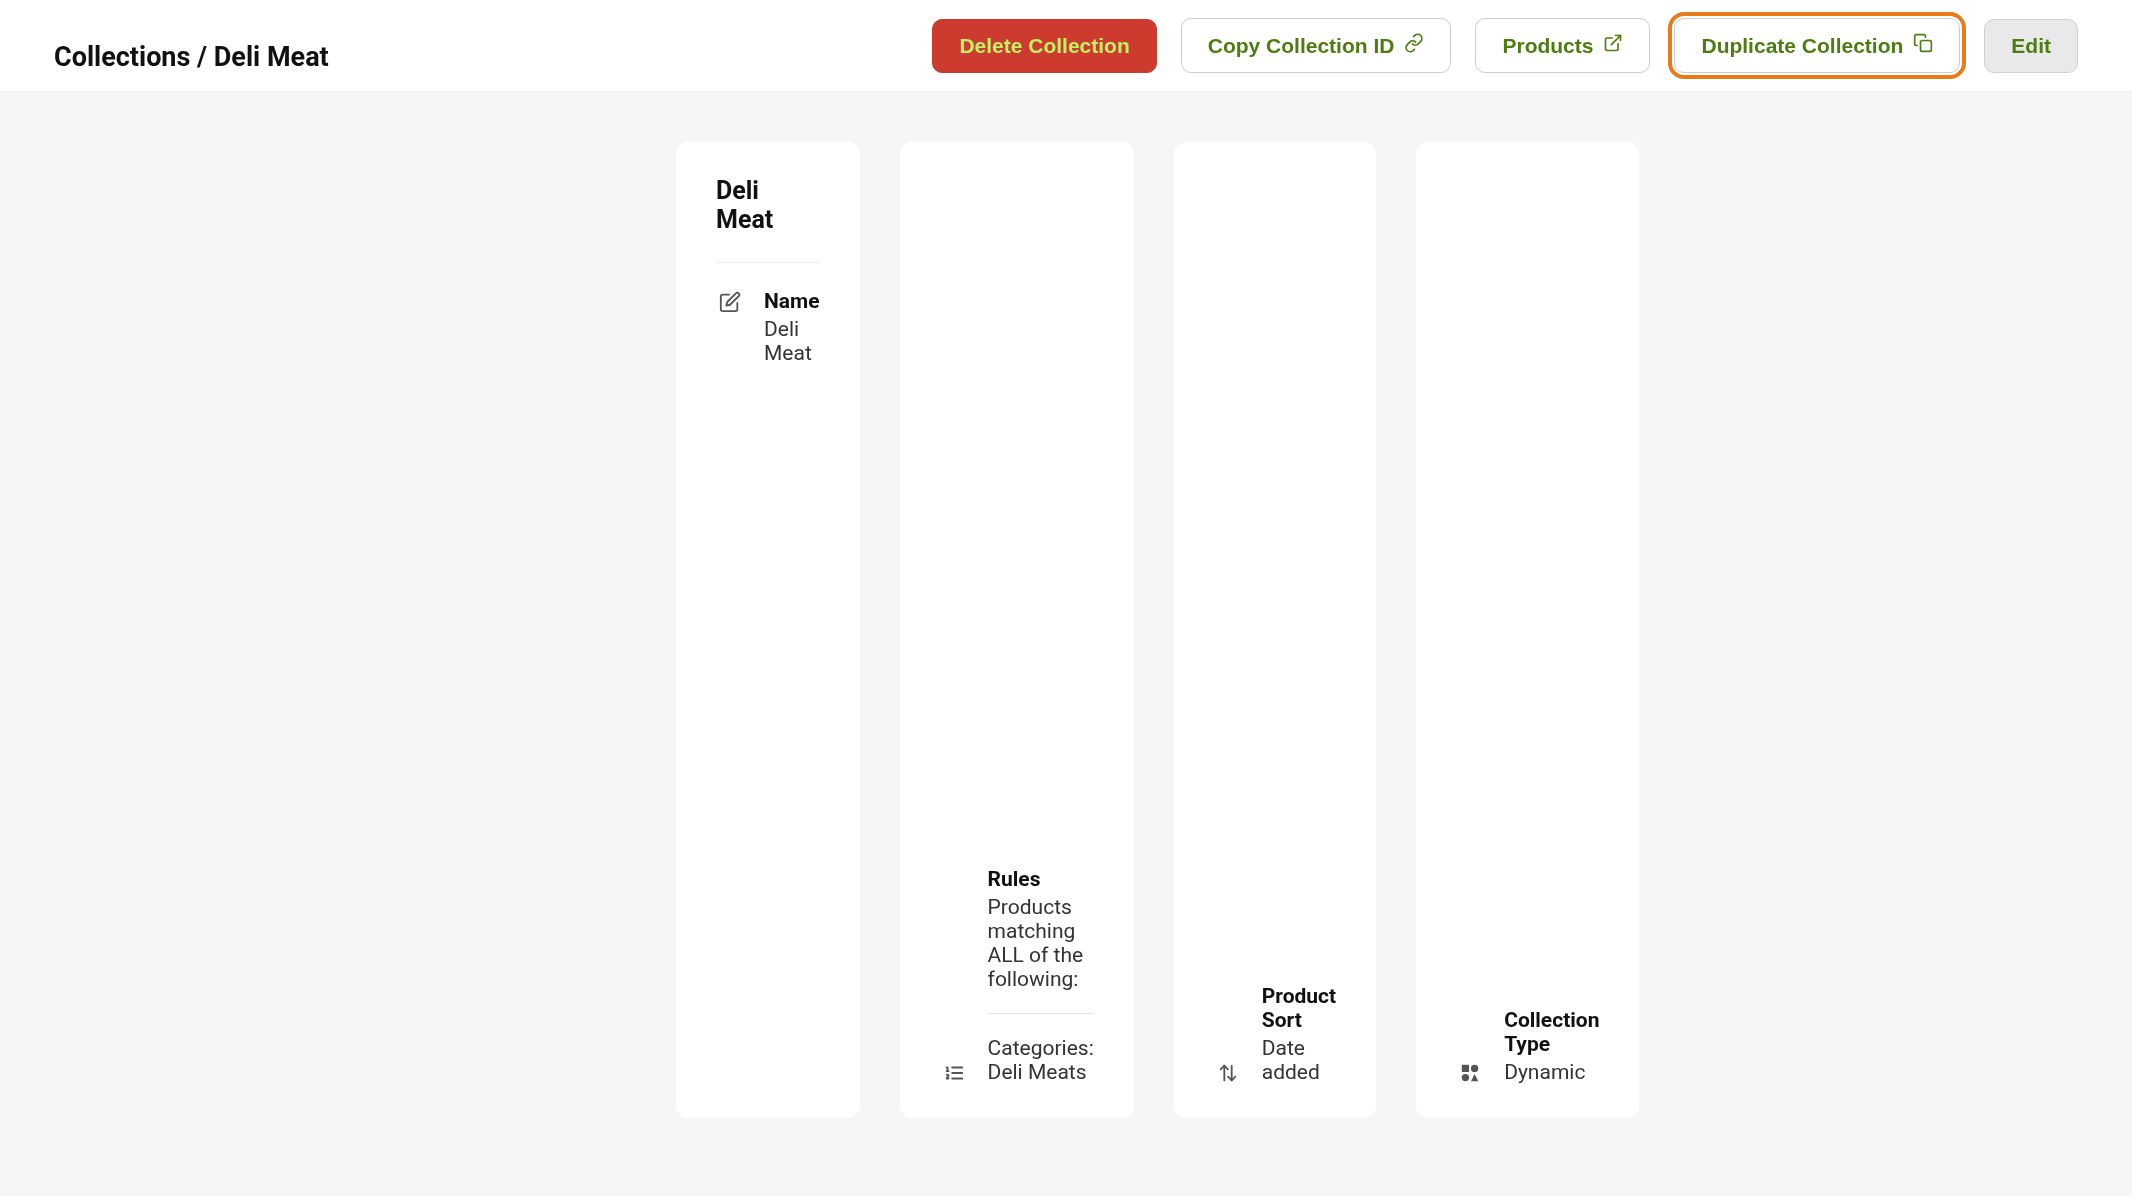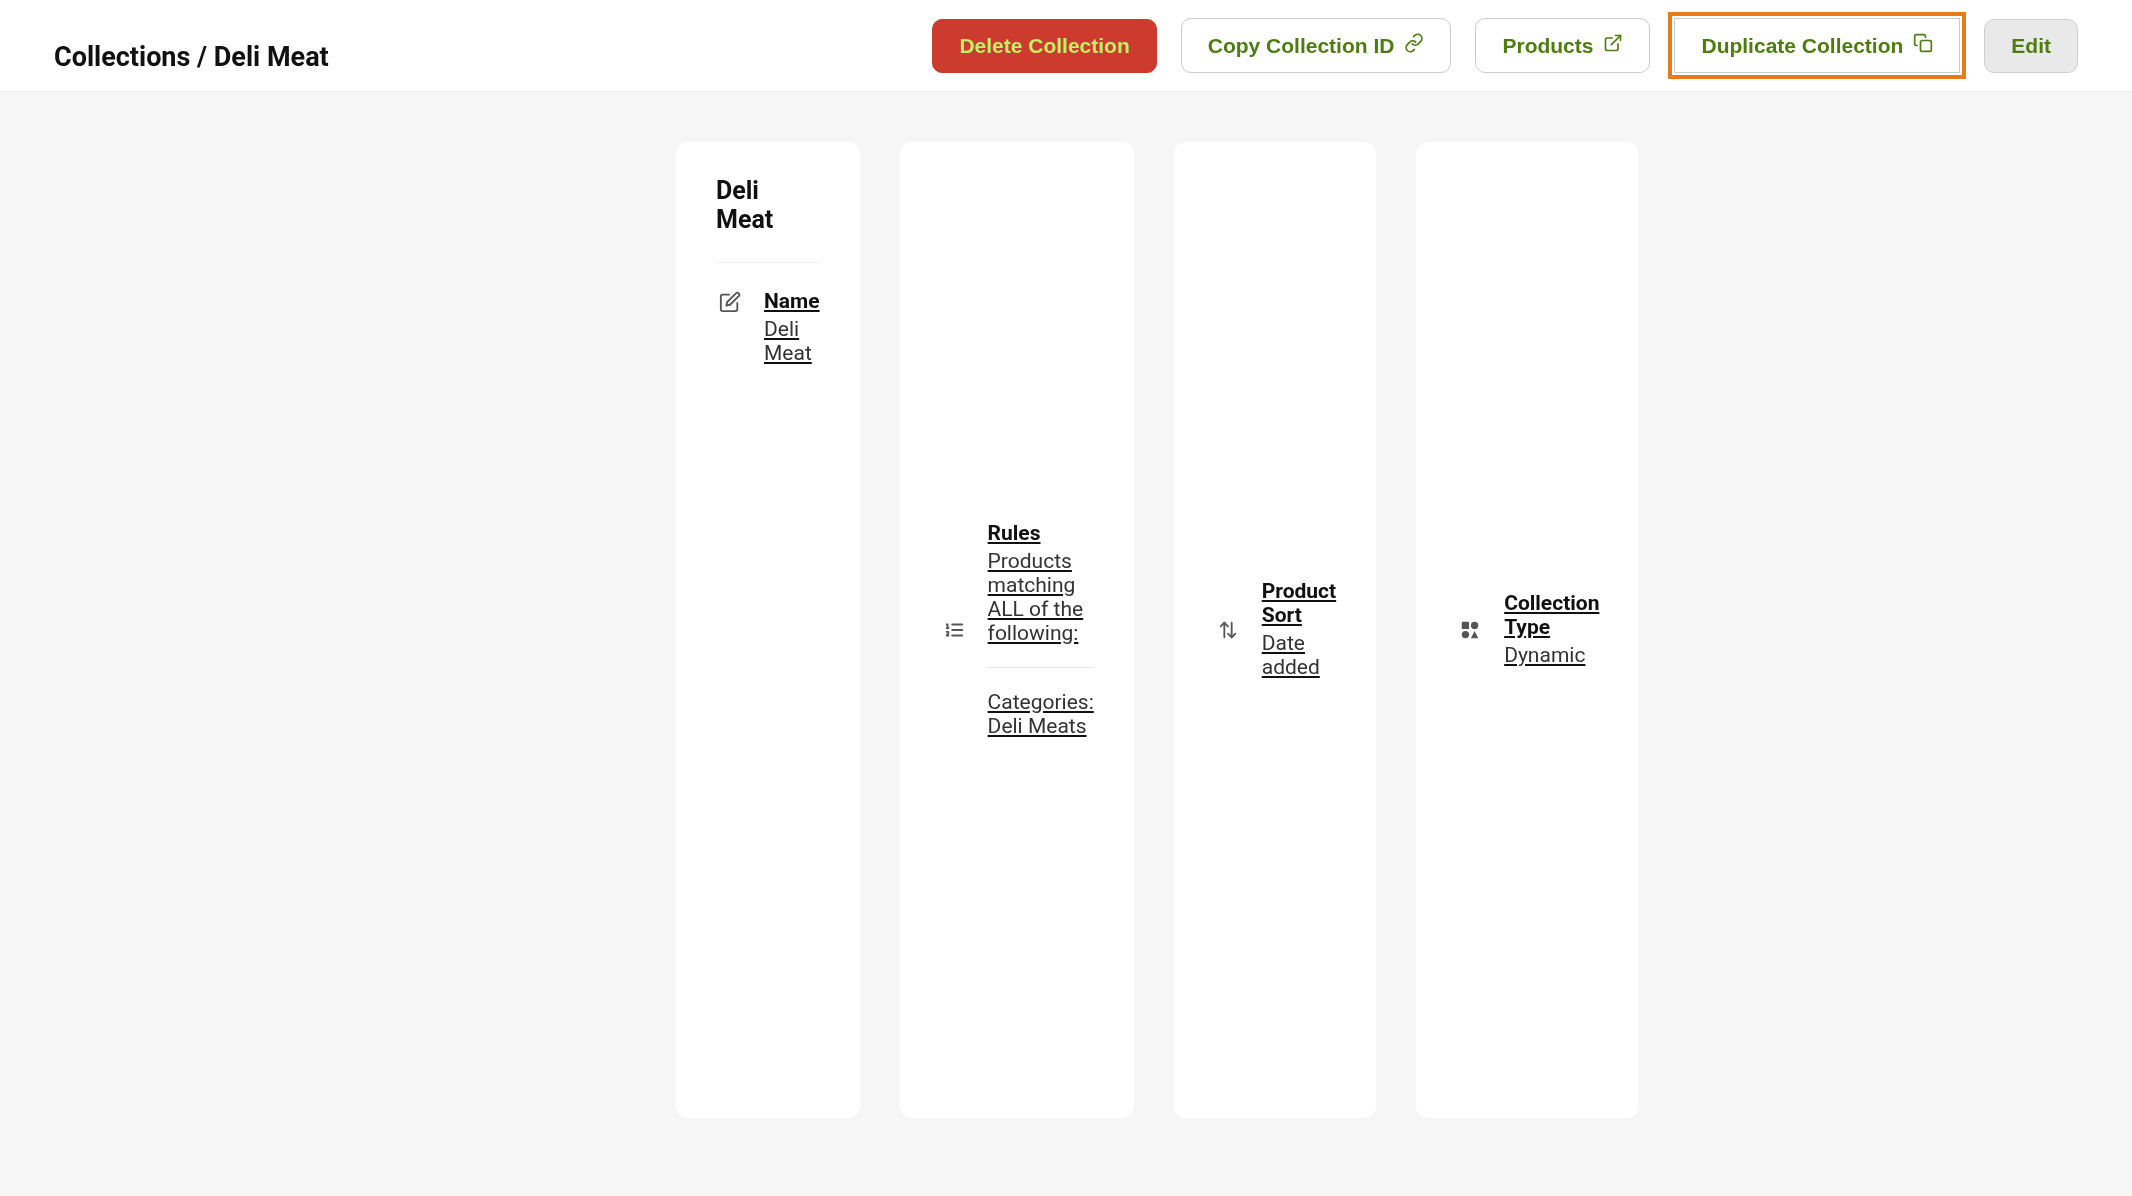--- a/index.html
+++ b/index.html
@@ -40,21 +40,21 @@
     color: #bef264;
     border-color: #cc3b2d;
   }
   .btn-secondary {
     background: #e9e9e9;
     border-color: #d0d0d0;
   }
   .highlight-ring {
     outline: 4px solid #e87a1a;
     outline-offset: 2px;
-    border-radius: 0;
+    border-radius: 10px;
   }
   .main {
     background: #f6f6f6;
     min-height: calc(100vh - 90px);
     padding: 50px 0 80px;
     display: flex;
     justify-content: center;
   }
   .col {
     width: 780px;
@@ -71,30 +71,28 @@
     font-size: 25px;
     font-weight: 700;
     padding-bottom: 28px;
     border-bottom: 1px solid #eee;
   }
   .title-card .body {
     padding: 26px 0 34px;
     display: flex;
     gap: 20px;
     align-items: flex-start;
-    text-decoration: underline;
   }
   .card {
     background: #fff;
     border-radius: 12px;
     padding: 32px 40px 34px;
     display: flex;
     gap: 20px;
-    align-items: center;
-    text-decoration: underline;
+    align-items: flex-end;
   }
   .icon-col {
     width: 28px;
     display: flex;
     justify-content: center;
     padding-top: 2px;
     color: #555;
   }
   .text-col { flex: 1; }
   .field-label {

